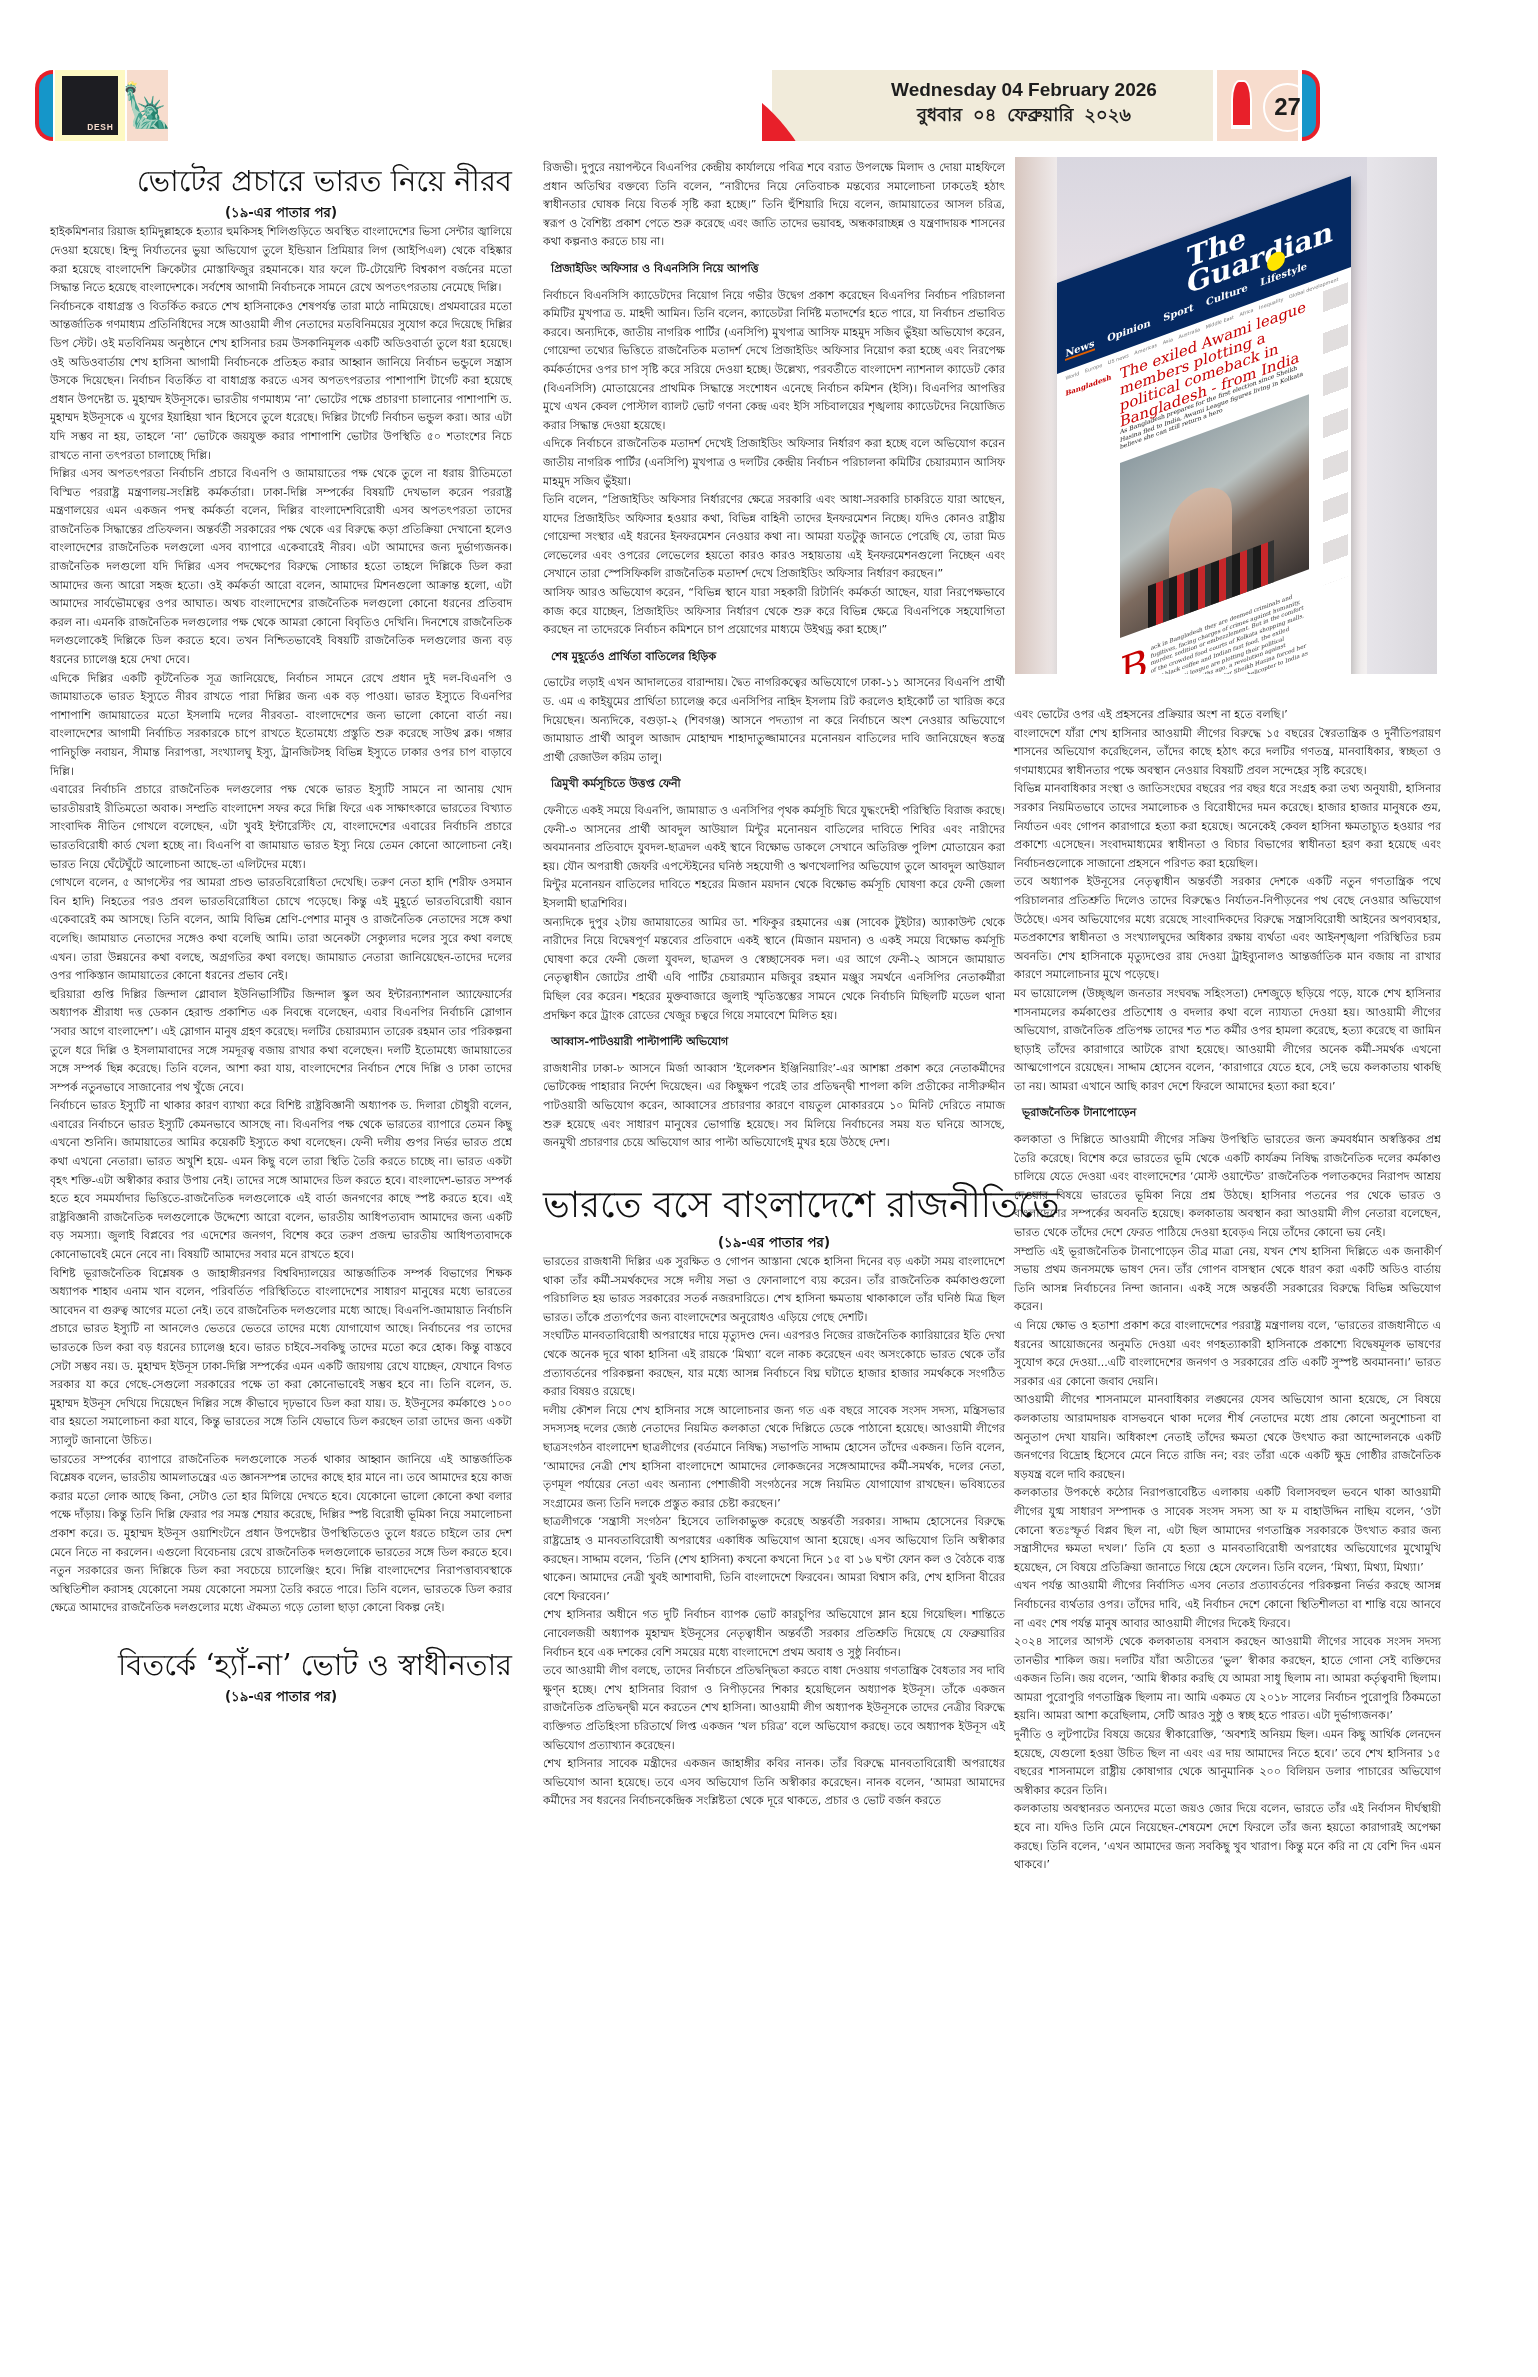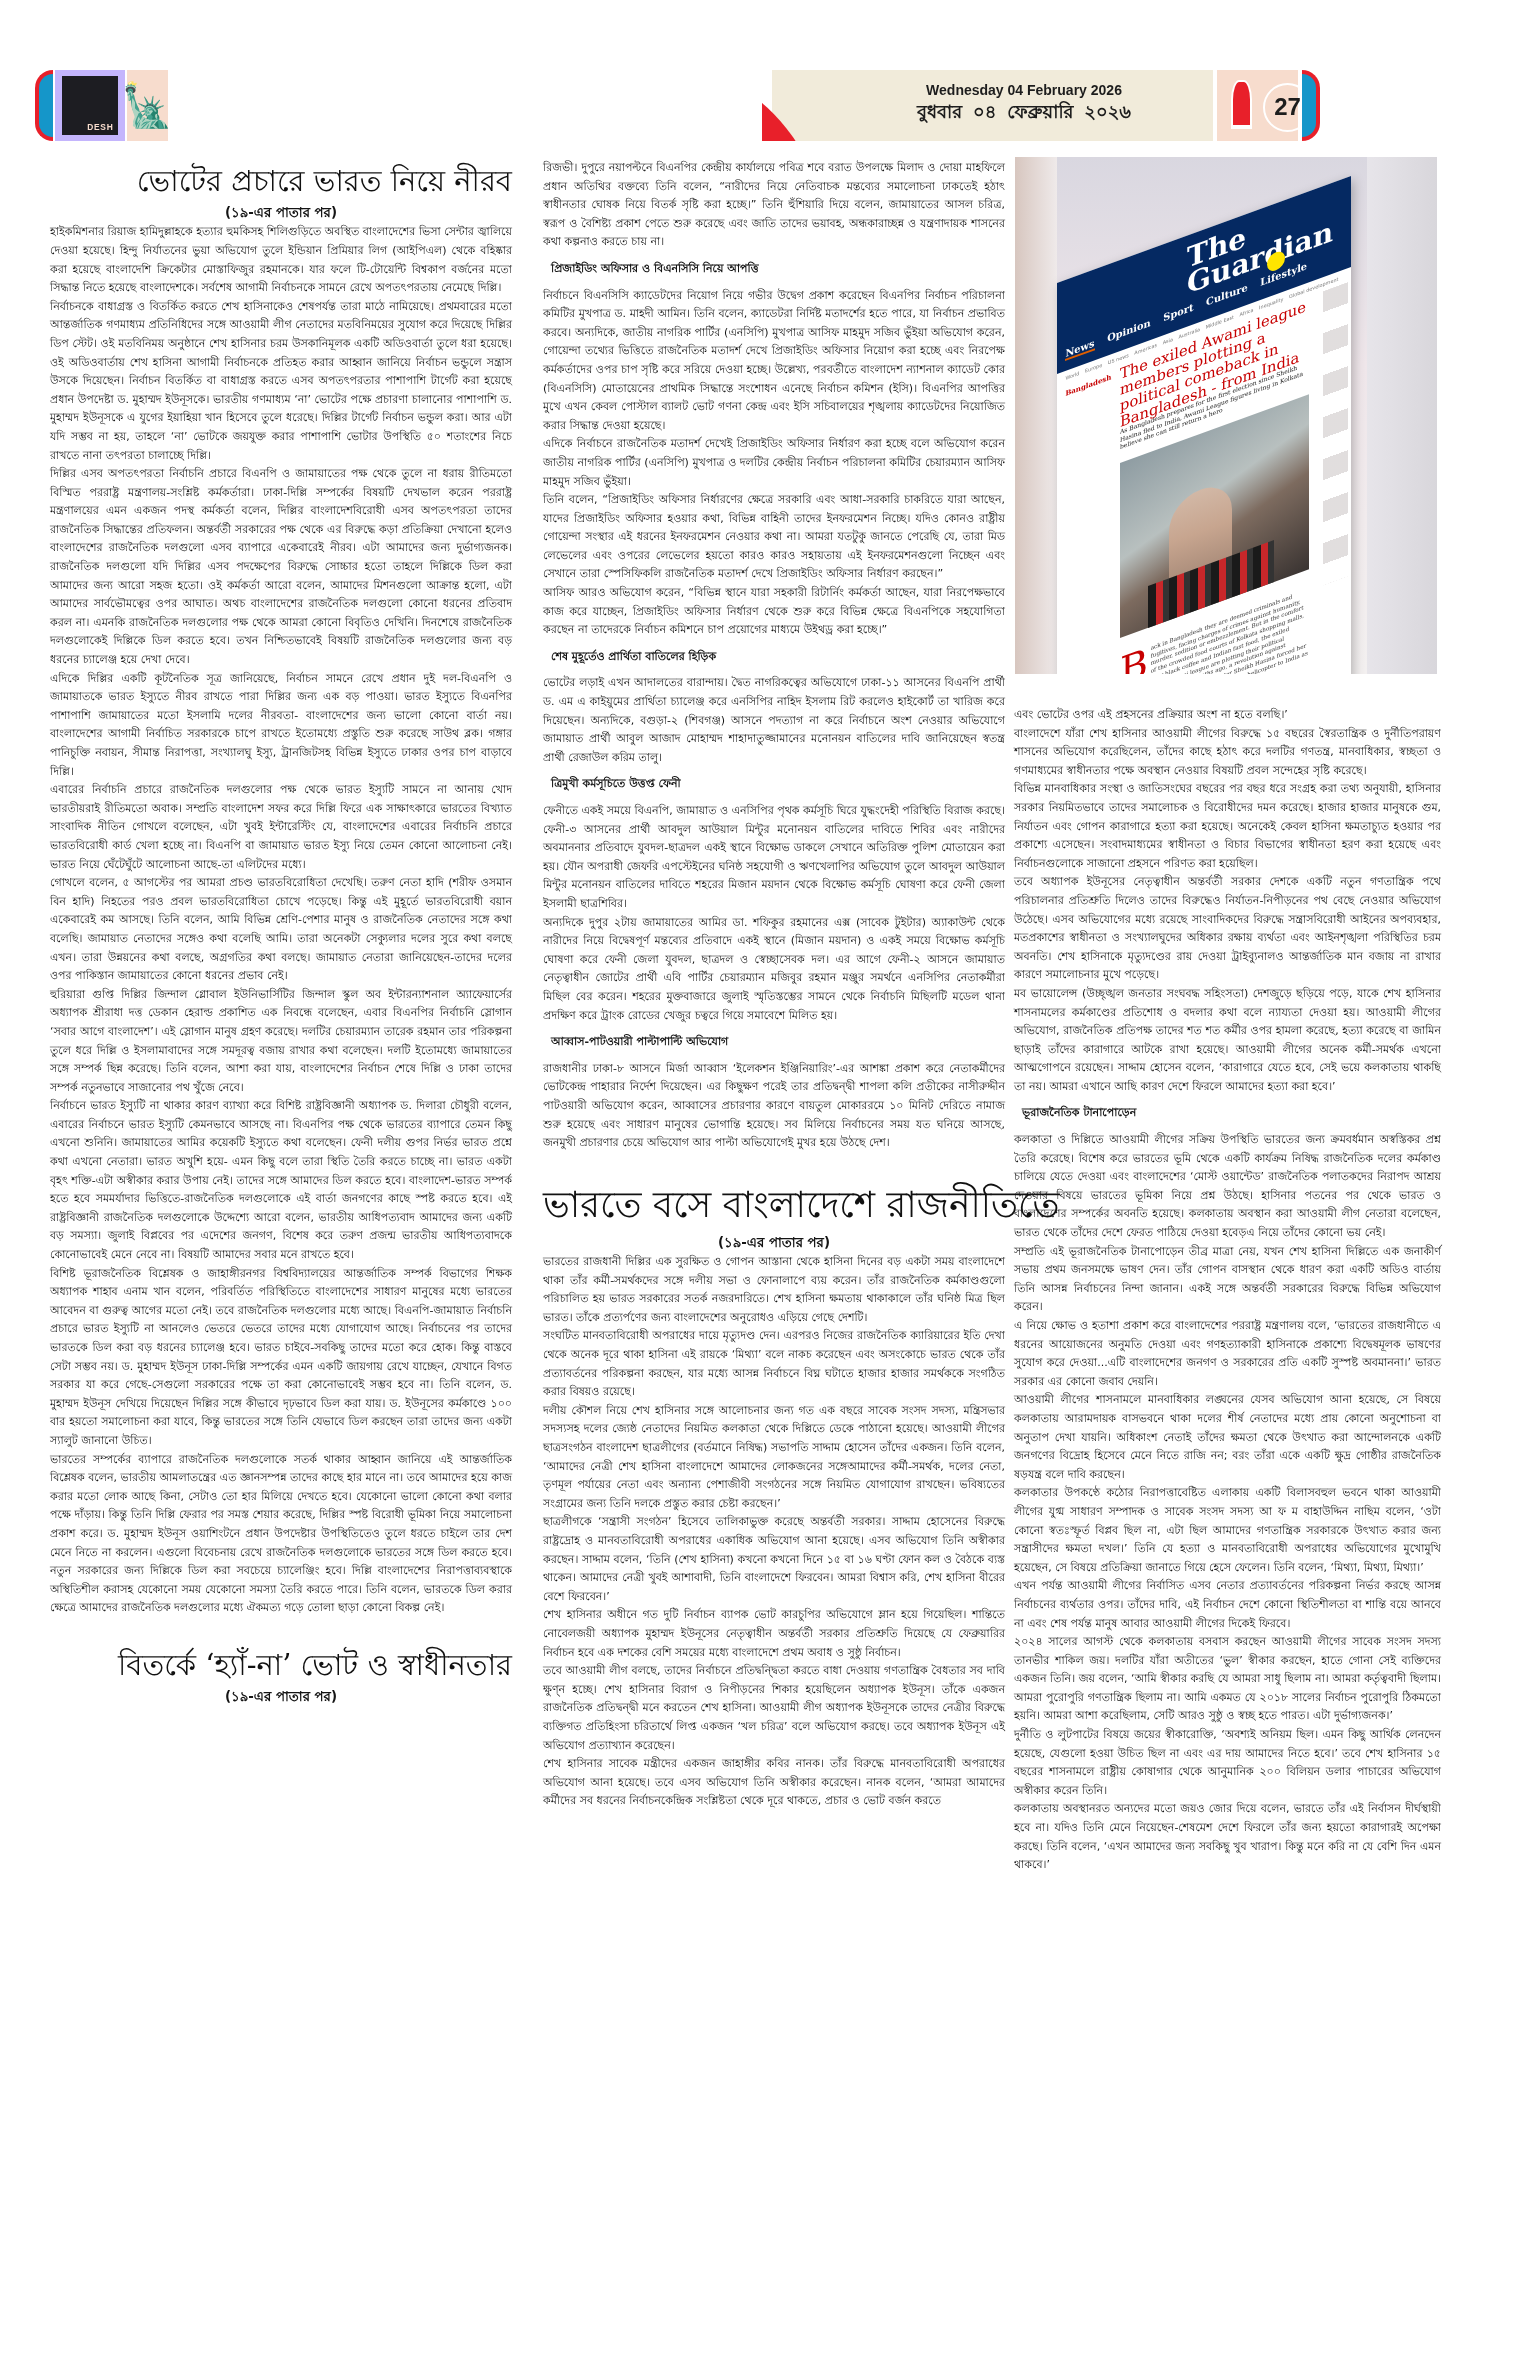--- a/index.html
+++ b/index.html
@@ -4,37 +4,37 @@
 <style>
   html, body { margin: 0; padding: 0; background: #ffffff; }
   body { width: 1538px; height: 2377px; position: relative; overflow: hidden;
          font-family: "DejaVu Sans", sans-serif; color: #1a1a1a; }
 
   
   .masthead { position: absolute; left: 35px; top: 70px; width: 1482px; height: 71px; }
   .mh-cap-left { position: absolute; left: 0; top: 0; width: 18px; height: 71px;
                  border-radius: 36px 0 0 36px; border: 4.9px solid #e8202a; border-right: none;
                  background: #1596c9; box-sizing: border-box; }
-  .mh-logo { position: absolute; left: 19.6px; top: 0; width: 70px; height: 71px; background: #c4b5fd;
+  .mh-logo { position: absolute; left: 19.6px; top: 0; width: 70px; height: 71px; background: #fef9c3;
              display: flex; align-items: center; justify-content: center; }
   .mh-logo-box { width: 56px; height: 59px; background: #1d1d22; color: #f7dccd;
                  font-family: "Liberation Sans", sans-serif; font-weight: 700; font-size: 8.4px;
                  display: flex; align-items: flex-end; justify-content: flex-end; padding: 0 4.2px 2.8px 0;
                  box-sizing: border-box; letter-spacing: 0.7px; }
   .mh-statue { position: absolute; left: 92px; top: 0; width: 41px; height: 71px; background: #f7dccd;
                display: flex; align-items: center; justify-content: center; color: #3a9aa6; font-size: 42px; }
   .mh-red { position: absolute; left: 136px; top: 0; width: 601px; height: 71px; background: #e8202a;
             display: flex; align-items: center; justify-content: center; }
   .mh-red-title { color: #ffffff; font-family: "Liberation Sans", sans-serif; font-weight: 700; font-size: 26.6px; }
   .mh-curve { position: absolute; left: 727px; top: 0; width: 77px; height: 71px; overflow: hidden; }
   .mh-curve::before { content: ""; position: absolute; left: -84px; top: 0; width: 161px; height: 224px;
                       background: #e8202a; border-radius: 0 100% 0 0; }
   .mh-date { position: absolute; left: 737px; top: 0; width: 441px; height: 71px; background: #f1ebda;
              display: flex; flex-direction: column; align-items: center; justify-content: center; z-index: 0; }
-  .mh-date-en { font-family: "Liberation Sans", sans-serif; font-weight: 700; font-size: 14px; color: #1d1d1d; margin-left: 63px; }
+  .mh-date-en { font-family: "Liberation Sans", sans-serif; font-weight: 700; font-size: 19px; color: #1d1d1d; margin-left: 63px; }
   .mh-date-bn { font-family: Liberation Mono, monospace; font-weight: 700; font-size: 18px; color: #1d1d1d; margin-left: 63px; }
   .mh-page { position: absolute; left: 1182px; top: 0; width: 81px; height: 71px; background: #f7dccd; }
   .mh-flag { position: absolute; left: 14px; top: 9.8px; width: 21px; height: 49px; border: 2.8px solid #ffffff;
              border-bottom-width: 4.2px; box-sizing: border-box; background: #e8202a; border-radius: 40% 40% 0 0; }
   .mh-pagenum { position: absolute; left: 46px; top: 12.6px; width: 45px; height: 45px; border-radius: 50%;
                 border: 2.1px solid #ffffff; display: flex; align-items: center; justify-content: center;
                 font-family: "Liberation Sans", sans-serif; font-weight: 700; font-size: 24px; color: #1d1d1d; }
   .mh-cap-right { position: absolute; left: 1267px; top: 0; width: 18px; height: 71px;
                   border-radius: 0 36px 36px 0; border: 4.9px solid #e8202a; border-left: none;
                   background: #1596c9; box-sizing: border-box; }

